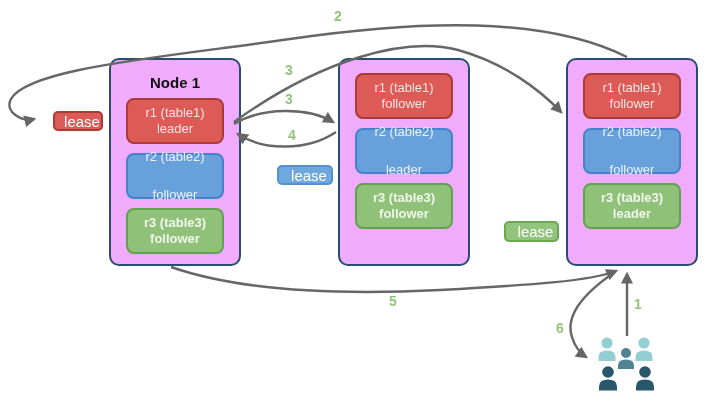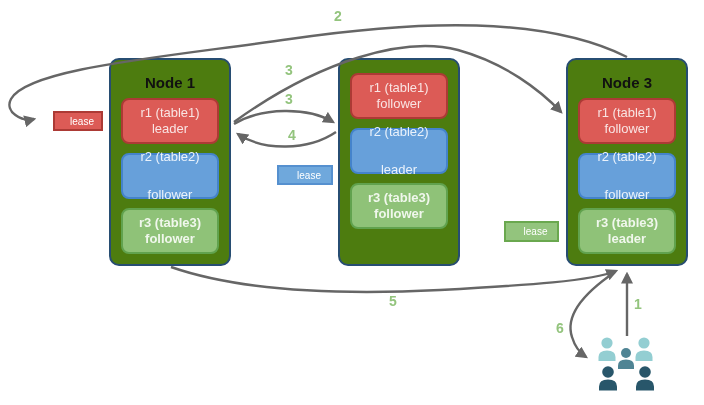--- a/index.html
+++ b/index.html
@@ -2,40 +2,40 @@
 <html><head>
 <meta charset="utf-8">
 <style>
   html,body{margin:0;padding:0;background:#ffffff;}
   .stage{
     position:relative;width:704px;height:405px;background:#ffffff;overflow:hidden;
     font-family:"Liberation Sans","DejaVu Sans",sans-serif;
   }
   .arrows{position:absolute;left:0;top:0;width:704px;height:405px;z-index:3;pointer-events:none;}
   .node{
-    position:absolute;width:122px;height:208px;background:#4d7c0f;
+    position:absolute;width:132px;height:208px;background:#f0abfc;
     border:2px solid #274d72;border-radius:10px;box-sizing:border-box;
     z-index:2;padding-top:13px;
   }
   .node-title{
     text-align:center;font-size:15px;font-weight:bold;color:#111111;
     margin:0 0 5px 0;height:20px;line-height:20px;
   }
   .replica{
     width:98px;height:46px;margin:0 auto 9px auto;border-radius:8px;
     box-sizing:border-box;border:2px solid transparent;
     display:flex;flex-direction:column;align-items:center;justify-content:center;
     color:#fbeeee;font-size:13px;line-height:16px;text-align:center;
   }
   .replica.red{background:#dc5b56;border-color:#ac3a35;color:#f9e4e3;}
   .replica.blue{background:#67a0da;border-color:#4483cb;color:#eaf2fb;gap:22px;}
   .replica.green{background:#8fc278;border-color:#61a24e;color:#f0f7ec;font-weight:bold;}
   .lease{
-    position:absolute;z-index:2;border-radius:0;box-sizing:border-box;
-    border:2px solid transparent;color:#ffffff;font-size:10px;
+    position:absolute;z-index:2;border-radius:5px;box-sizing:border-box;
+    border:2px solid transparent;color:#ffffff;font-size:15px;
     display:flex;align-items:center;justify-content:center;padding-left:8px;
   }
   .lease.red{left:53px;top:111px;width:50px;height:20px;background:#dc5b56;border-color:#ac3a35;}
   .lease.blue{left:277px;top:165px;width:56px;height:20px;background:#6fa8dc;border-color:#5590cf;}
   .lease.green{left:504px;top:221px;width:55px;height:21px;background:#93c47d;border-color:#6aa84f;}
   .step{
     position:absolute;z-index:4;color:#93c47d;font-weight:bold;font-size:14px;line-height:16px;
   }
   .step.s2{left:334px;top:8px;}
   .step.s3a{left:285px;top:62px;}
@@ -96,21 +96,20 @@
       <span>r2 (table2)</span>
       <span>leader</span>
     </div>
     <div class="replica green">
       <span>r3 (table3)</span>
       <span>follower</span>
     </div>
   </div>
 
   <div class="node" id="node3">
-    <div class="node-title">Node 3</div>
     <div class="replica red">
       <span>r1 (table1)</span>
       <span>follower</span>
     </div>
     <div class="replica blue">
       <span>r2 (table2)</span>
       <span>follower</span>
     </div>
     <div class="replica green">
       <span>r3 (table3)</span>

